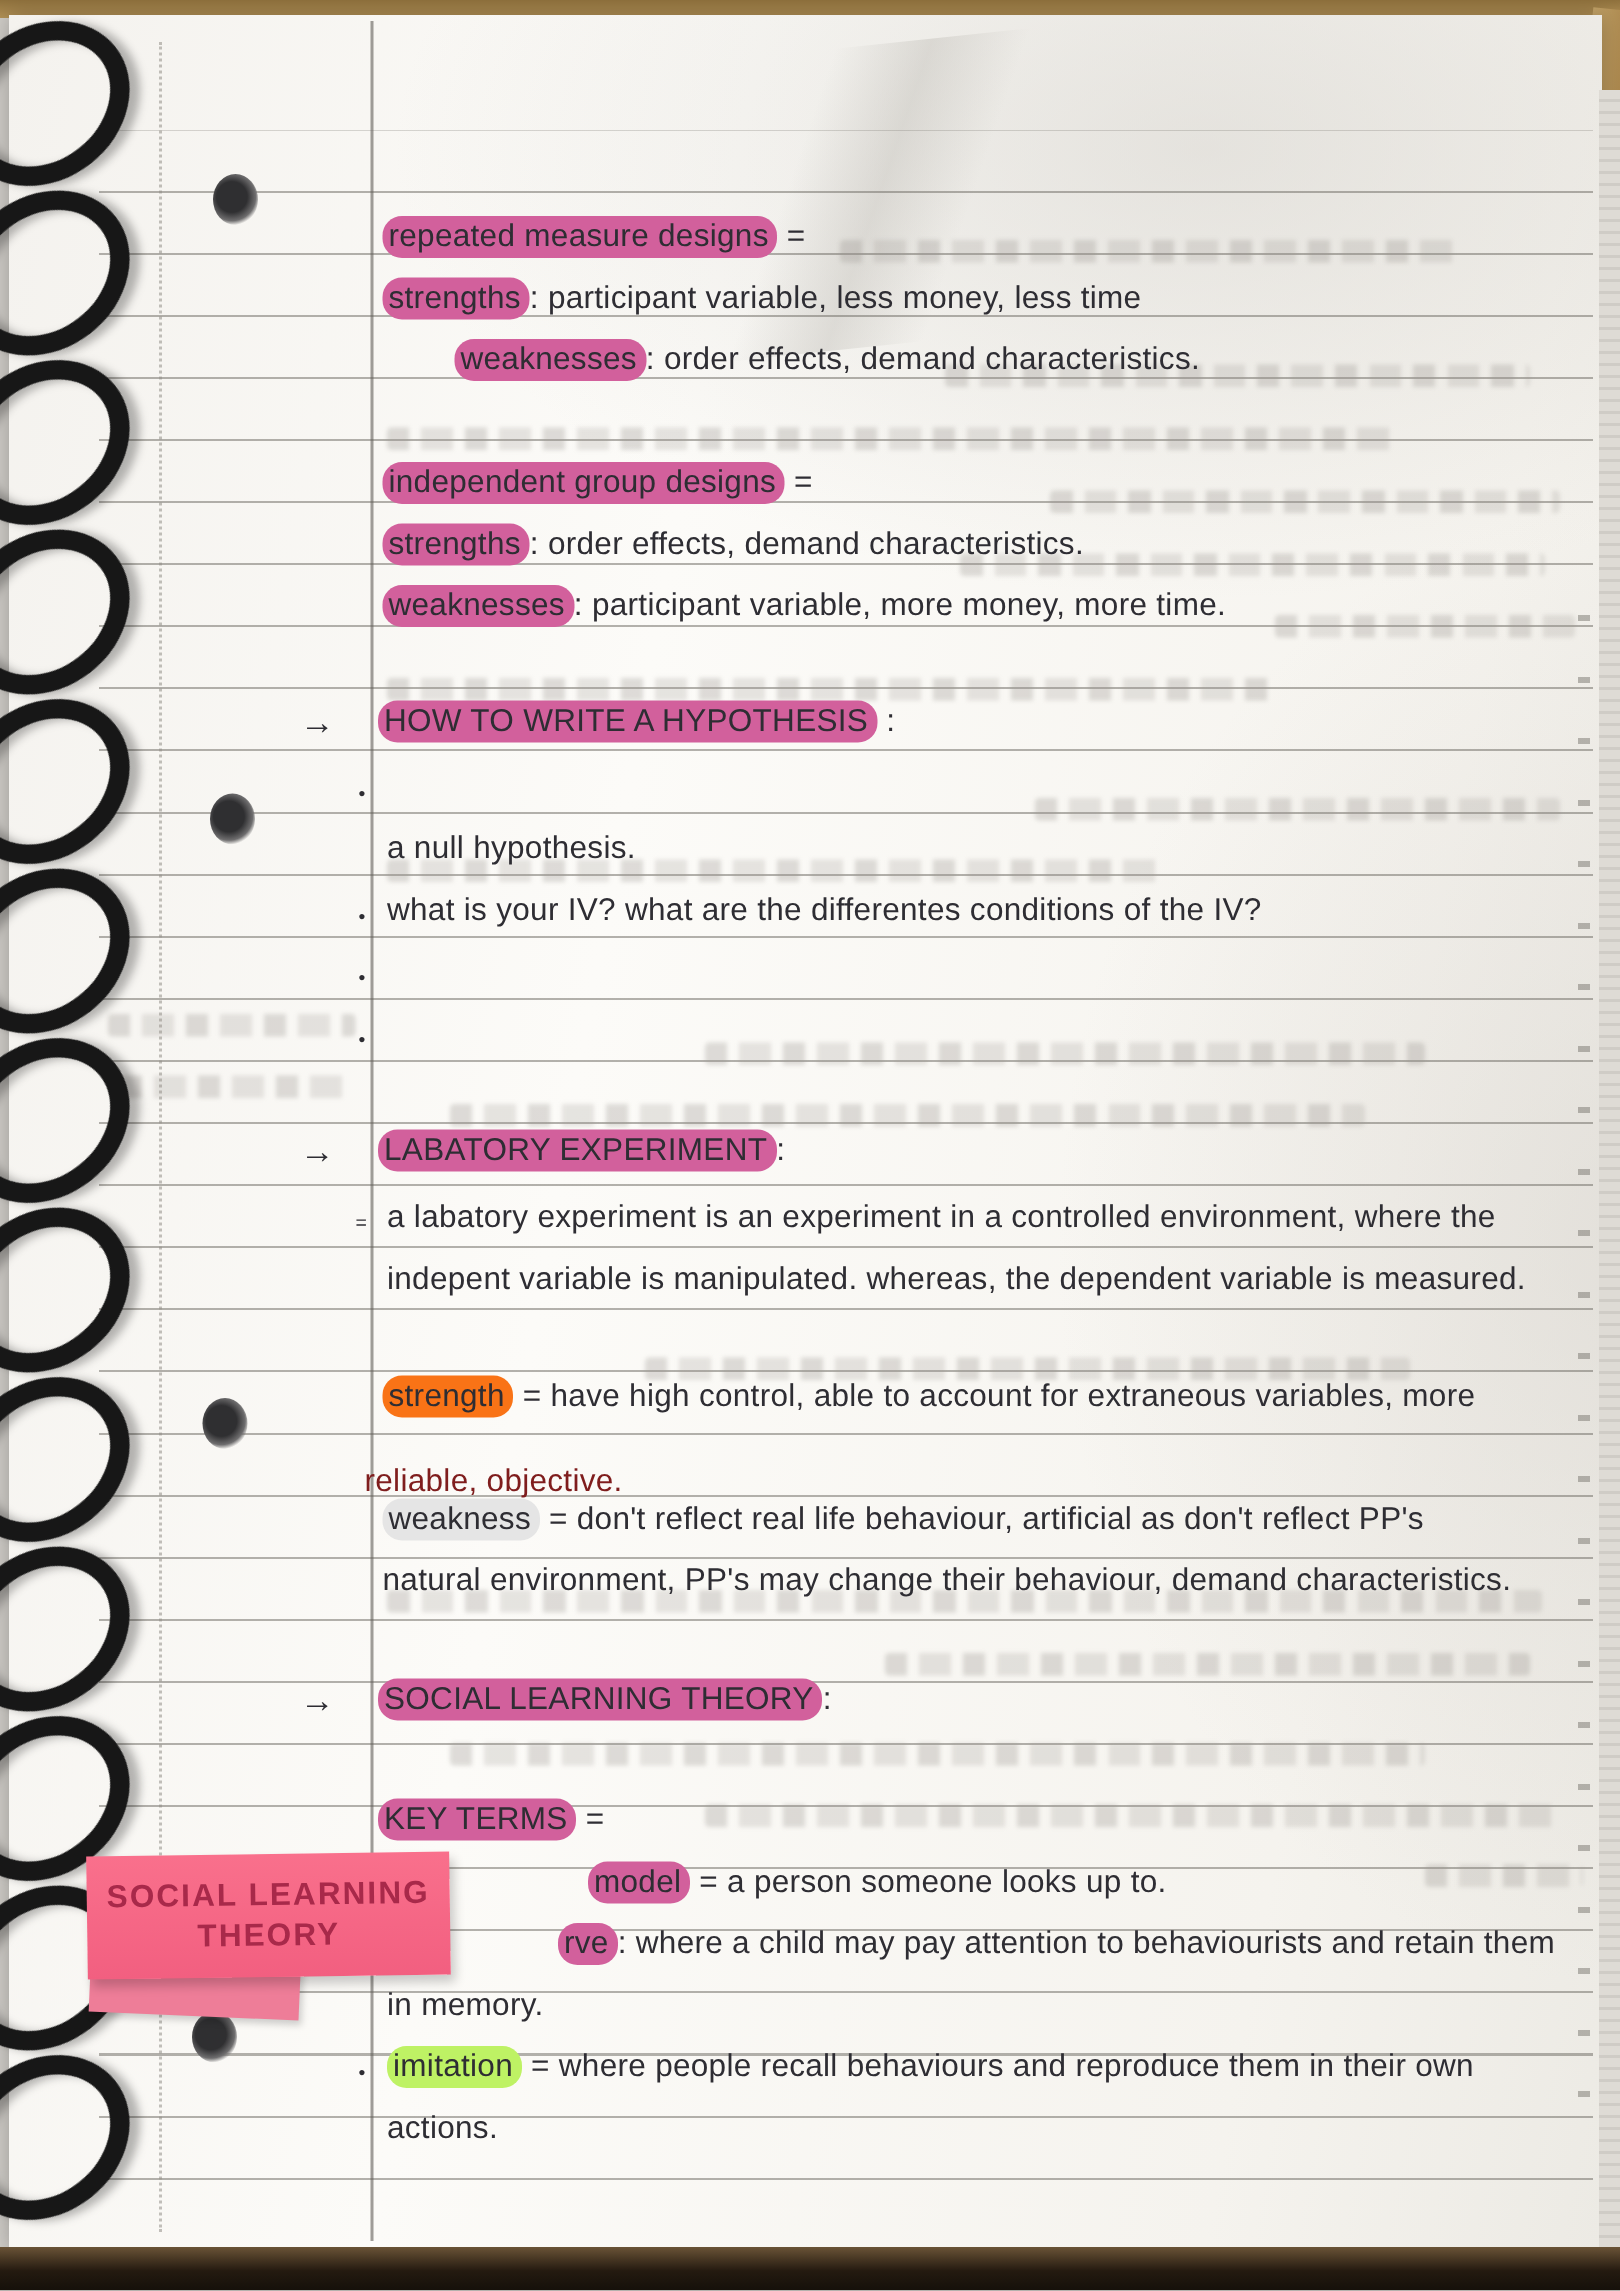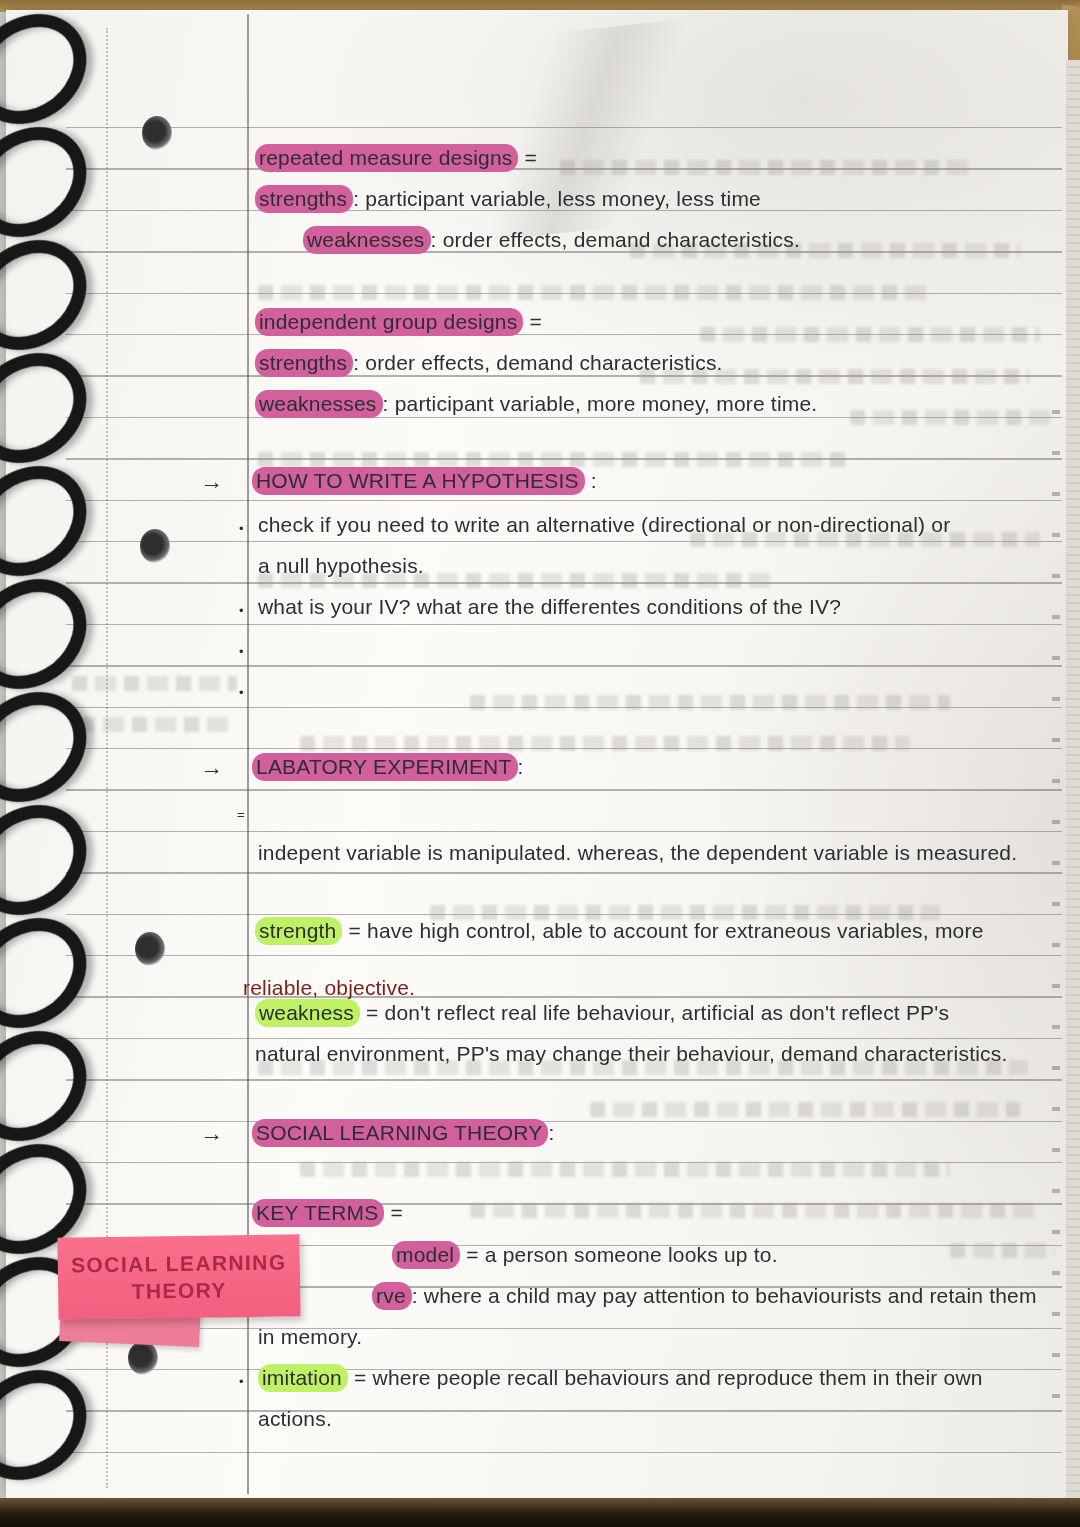--- a/index.html
+++ b/index.html
@@ -130,31 +130,31 @@
       <div class="punch-hole" style="left: 128px; top: 1341px;"></div>
     </div>
   <div id="notes-layer">
       <div class="note-line" style="left: 255px; top: 143px; color: rgb(46, 45, 51);"><span class="hl" style="background: rgb(210, 96, 156);">repeated measure designs</span><span class="txt"> =</span></div>
       <div class="note-line" style="left: 255px; top: 184px; color: rgb(46, 45, 51);"><span class="hl" style="background: rgb(210, 96, 156);">strengths</span><span class="txt">: participant variable, less money, less time</span></div>
       <div class="note-line" style="left: 255px; top: 225px; color: rgb(46, 45, 51); margin-left: 48px;"><span class="hl" style="background: rgb(210, 96, 156);">weaknesses</span><span class="txt">: order effects, demand characteristics.</span></div>
       <div class="note-line" style="left: 255px; top: 307px; color: rgb(46, 45, 51);"><span class="hl" style="background: rgb(210, 96, 156);">independent group designs</span><span class="txt"> =</span></div>
       <div class="note-line" style="left: 255px; top: 348px; color: rgb(46, 45, 51);"><span class="hl" style="background: rgb(210, 96, 156);">strengths</span><span class="txt">: order effects, demand characteristics.</span></div>
       <div class="note-line" style="left: 255px; top: 389px; color: rgb(46, 45, 51);"><span class="hl" style="background: rgb(210, 96, 156);">weaknesses</span><span class="txt">: participant variable, more money, more time.</span></div>
       <div class="note-line" style="left: 252px; top: 466px; color: rgb(46, 45, 51);"><span class="marker m-arrow">→</span><span class="hl" style="background: rgb(210, 96, 156);">HOW TO WRITE A HYPOTHESIS</span><span class="txt"> :</span></div>
-      <div class="note-line" style="left: 258px; top: 510px; color: rgb(46, 45, 51);"><span class="marker m-bullet">•</span><span class="txt">check if you need to write an alternative (directional or non-directional) or</span></div>
+      <div class="note-line" style="left: 258px; top: 510px; color: rgb(46, 45, 51);"><span class="marker m-bullet">•</span></div>
       <div class="note-line" style="left: 258px; top: 551px; color: rgb(46, 45, 51);"><span class="txt">a null hypothesis.</span></div>
       <div class="note-line" style="left: 258px; top: 592px; color: rgb(46, 45, 51);"><span class="marker m-bullet">•</span><span class="txt">what is your IV? what are the differentes conditions of the IV?</span></div>
       <div class="note-line" style="left: 258px; top: 633px; color: rgb(46, 45, 51);"><span class="marker m-bullet">•</span></div>
       <div class="note-line" style="left: 258px; top: 674px; color: rgb(46, 45, 51);"><span class="marker m-bullet">•</span></div>
       <div class="note-line" style="left: 252px; top: 752px; color: rgb(46, 45, 51);"><span class="marker m-arrow">→</span><span class="hl" style="background: rgb(210, 96, 156);">LABATORY EXPERIMENT</span><span class="txt">:</span></div>
-      <div class="note-line" style="left: 258px; top: 797px; color: rgb(46, 45, 51);"><span class="marker m-dash">=</span></div>
+      <div class="note-line" style="left: 258px; top: 797px; color: rgb(46, 45, 51);"><span class="marker m-dash">=</span><span class="txt">a labatory experiment is an experiment in a controlled environment, where the</span></div>
       <div class="note-line" style="left: 258px; top: 838px; color: rgb(46, 45, 51);"><span class="txt">indepent variable is manipulated. whereas, the dependent variable is measured.</span></div>
-      <div class="note-line" style="left: 255px; top: 916px; color: rgb(46, 45, 51);"><span class="hl" style="background: #bef264;">strength</span><span class="txt"> = have high control, able to account for extraneous variables, more</span></div>
+      <div class="note-line" style="left: 255px; top: 916px; color: rgb(46, 45, 51);"><span class="hl" style="background: #f97316;">strength</span><span class="txt"> = have high control, able to account for extraneous variables, more</span></div>
       <div class="note-line" style="left: 243px; top: 957px; color: #7f1d1d; margin-top: 16px;"><span class="txt">reliable, objective.</span></div>
-      <div class="note-line" style="left: 255px; top: 998px; color: rgb(46, 45, 51);"><span class="hl" style="background: #bef264;">weakness</span><span class="txt"> = don't reflect real life behaviour, artificial as don't reflect PP's</span></div>
+      <div class="note-line" style="left: 255px; top: 998px; color: rgb(46, 45, 51);"><span class="hl" style="background: #e5e5e5;">weakness</span><span class="txt"> = don't reflect real life behaviour, artificial as don't reflect PP's</span></div>
       <div class="note-line" style="left: 255px; top: 1039px; color: rgb(46, 45, 51);"><span class="txt">natural environment, PP's may change their behaviour, demand characteristics.</span></div>
       <div class="note-line" style="left: 252px; top: 1118px; color: rgb(46, 45, 51);"><span class="marker m-arrow">→</span><span class="hl" style="background: rgb(210, 96, 156);">SOCIAL LEARNING THEORY</span><span class="txt">:</span></div>
       <div class="note-line" style="left: 252px; top: 1198px; color: rgb(46, 45, 51);"><span class="hl" style="background: rgb(210, 96, 156);">KEY TERMS</span><span class="txt"> =</span></div>
       <div class="note-line" style="left: 360px; top: 1240px; color: rgb(46, 45, 51);"><span class="hl" style="background: rgb(210, 96, 156); margin-left: 32px;">model</span><span class="txt"> = a person someone looks up to.</span></div>
       <div class="note-line" style="left: 372px; top: 1281px; color: rgb(46, 45, 51);"><span class="hl" style="background: rgb(210, 96, 156);">rve</span><span class="txt">: where a child may pay attention to behaviourists and retain them</span></div>
       <div class="note-line" style="left: 258px; top: 1322px; color: rgb(46, 45, 51);"><span class="txt">in memory.</span></div>
       <div class="note-line" style="left: 258px; top: 1363px; color: rgb(46, 45, 51);"><span class="marker m-bullet">•</span><span class="hl" style="background: #bef264;">imitation</span><span class="txt"> = where people recall behaviours and reproduce them in their own</span></div>
       <div class="note-line" style="left: 258px; top: 1404px; color: rgb(46, 45, 51);"><span class="txt">actions.</span></div>
     </div>
 

